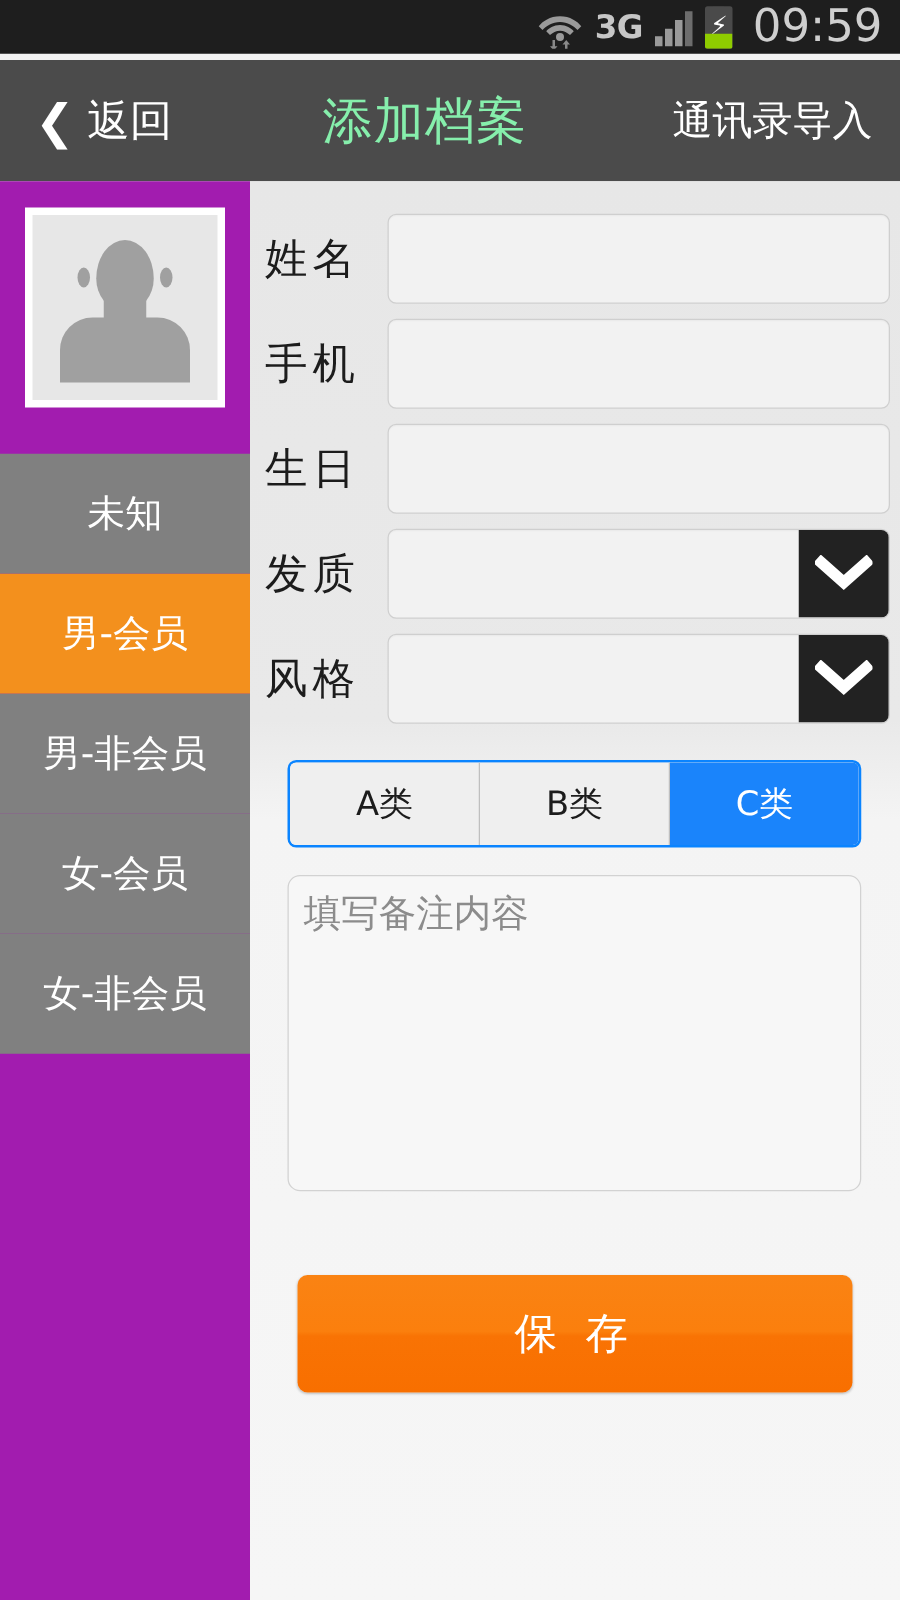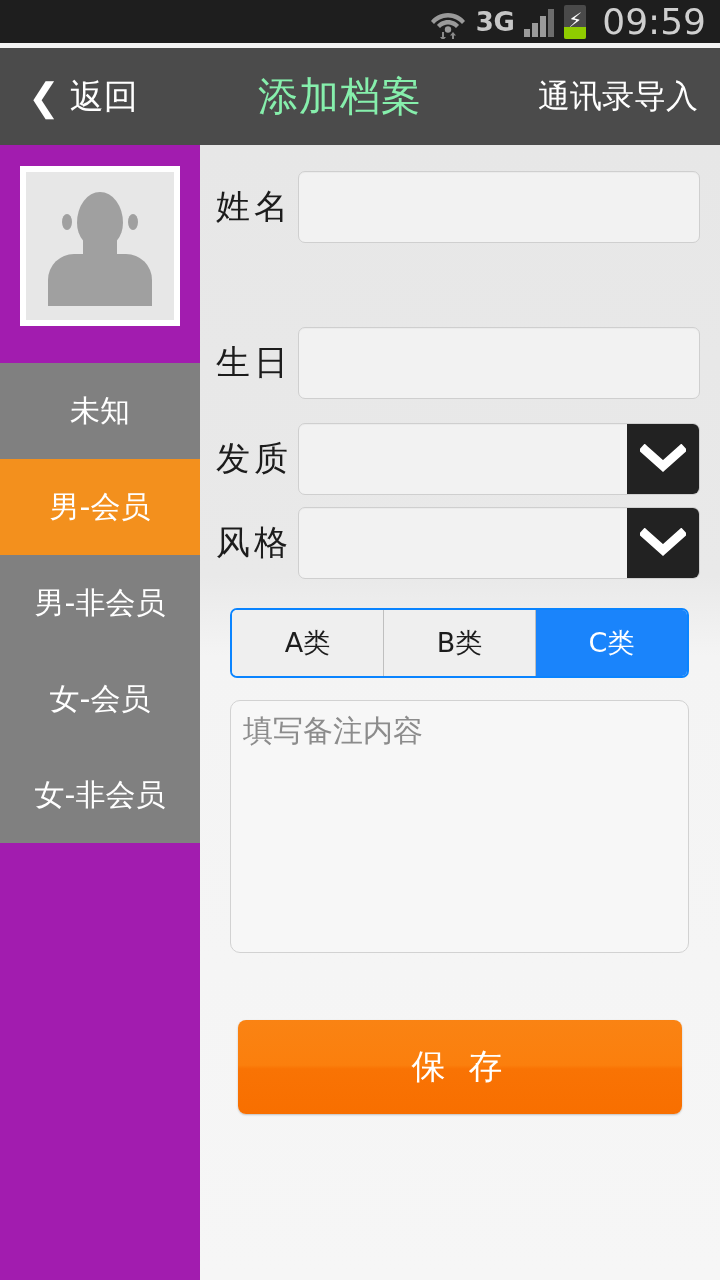--- a/index.html
+++ b/index.html
@@ -243,25 +243,26 @@
     position: absolute;
     left: 0;
     width: 520px;
     height: 84px;
     display: flex;
     align-items: center;
   }
   .form-label {
     width: 98px;
     text-align: left;
-    padding-left: 16px;
+    padding-left: 0;
     font-size: 34px;
     color: #1c1c1c;
     box-sizing: border-box;
     letter-spacing: 4px;
+    margin-left: 12px;
   }
   .field {
     position: relative;
     width: 402px;
     height: 72px;
     background: #f2f2f2;
     border: 1px solid #cfcfcf;
     border-radius: 7px;
     box-sizing: border-box;
     box-shadow: inset 0 1px 1px rgba(0,0,0,0.03);
@@ -416,22 +417,26 @@
     </div>
   </div>
 
   <div class="content">
 
     <div class="form-row" style="top:20px;">
       <div class="form-label">姓名</div>
       <div class="field"></div>
     </div>
 
-
-    <div class="form-row" style="top:176px;">
+    <div class="form-row" style="top:104px;">
+      <div class="form-label">手机</div>
+      <div class="field"></div>
+    </div>
+
+    <div class="form-row" style="top:188px;">
       <div class="form-label">生日</div>
       <div class="field"></div>
     </div>
 
     <div class="form-row" style="top:272px;">
       <div class="form-label">发质</div>
       <div class="field with-caret">
         <span class="caret-btn">
           <svg width="46" height="30" viewBox="0 0 46 30">
             <path d="M5 6 L23 22 L41 6" stroke="#ffffff" stroke-width="9" fill="none" stroke-linecap="square"></path>

